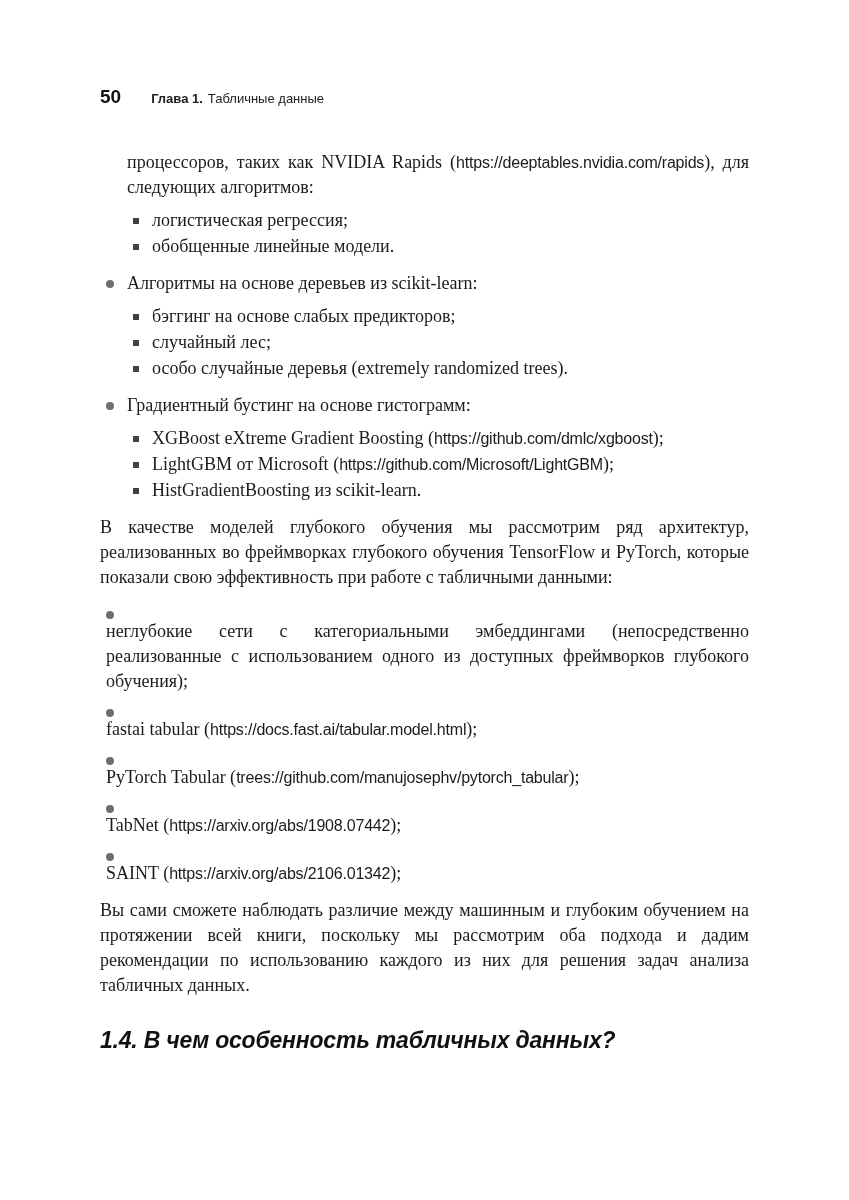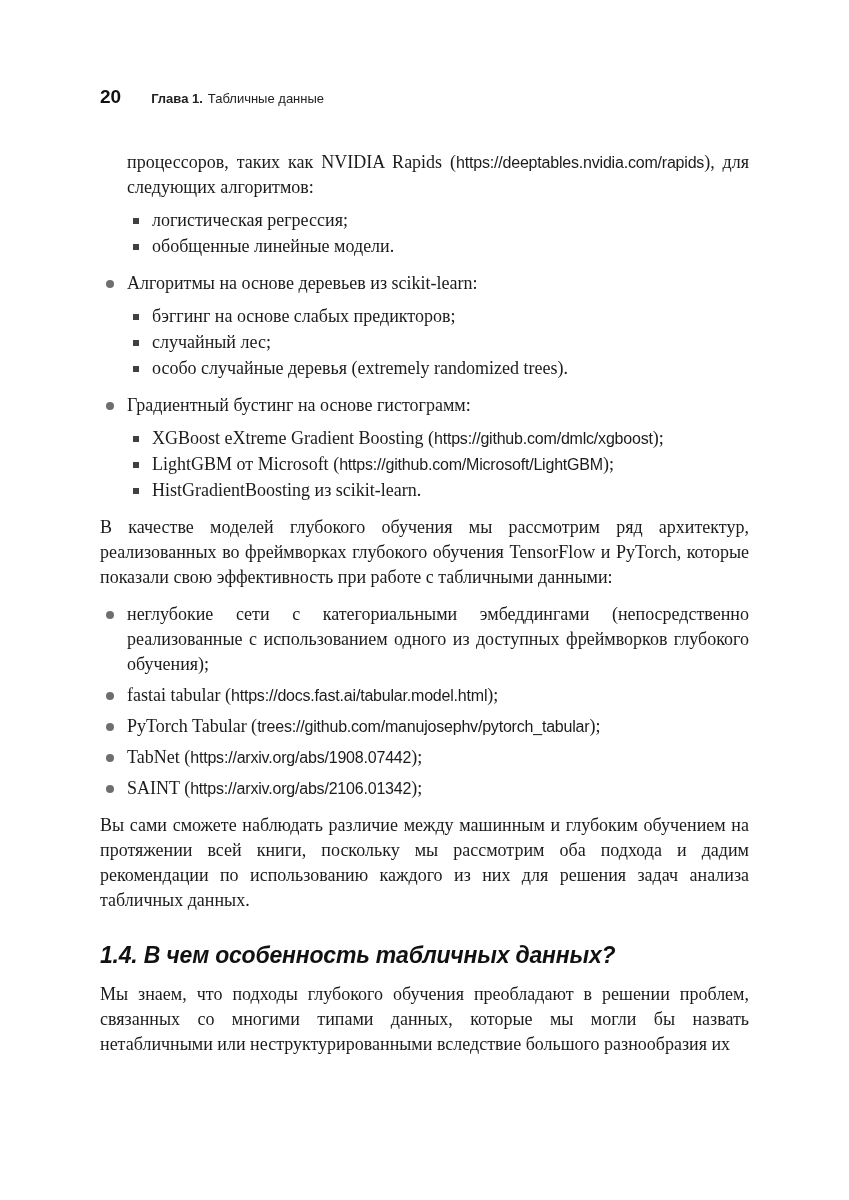--- a/index.html
+++ b/index.html
@@ -56,21 +56,21 @@
   .sq-bullet {
     flex: 0 0 auto;
     width: 6px; height: 6px;
     background: #414042;
     margin: 10px 13px 0 0;
   }
 
   
   .disc-item { display: flex; margin: 12px 0 0 6px; }
   .disc-list { margin-top: 12px; }
-  .disc-list .disc-item { margin-top: 6px; }
+  .disc-list .disc-item { margin-top: 6px; flex-direction: column; }
   .disc-bullet {
     flex: 0 0 auto;
     width: 8px; height: 8px;
     border-radius: 50%;
     background: #6d6e71;
     margin: 9px 13px 0 0;
   }
   .li-text { flex: 1 1 auto; text-align: justify; }
 
   
@@ -84,21 +84,21 @@
     margin: 30px 0 14px 0;
     text-align: left;
   }
 </style>
 </head>
 <body>
 
 <div class="page">
 
   <header class="running-header">
-    <span class="page-number">20</span>
+    <span class="page-number">50</span>
     <span class="chapter">
       <span class="chapter-label">Глава 1.</span><span class="chapter-title">Табличные данные</span>
     </span>
   </header>
 
   <main class="body">
 
     <p class="para first hang-align"><span>процессоров, таких как NVIDIA Rapids (</span><span class="url">https://deeptables.nvidia.com/rapids</span><span>), для следующих алгоритмов:</span></p>
 
     <ul class="sq-list">
@@ -174,16 +174,15 @@
       <li class="disc-item">
         <span class="disc-bullet"></span>
         <span class="li-text"><span>SAINT (</span><span class="url">https://arxiv.org/abs/2106.01342</span><span>);</span></span>
       </li>
     </ul>
 
     <p class="para">Вы сами сможете наблюдать различие между машинным и глубоким обучением на протяжении всей книги, поскольку мы рассмотрим оба подхода и дадим рекомендации по использованию каждого из них для решения задач анализа табличных данных.</p>
 
     <h2 class="section-heading">1.4. В чем особенность табличных данных?</h2>
 
-    <p class="para">Мы знаем, что подходы глубокого обучения преобладают в решении проблем, связанных со многими типами данных, которые мы могли бы назвать нетабличными или неструктурированными вследствие большого разнообразия их</p>
 
   </main>
 </div>
 
 </body></html>

